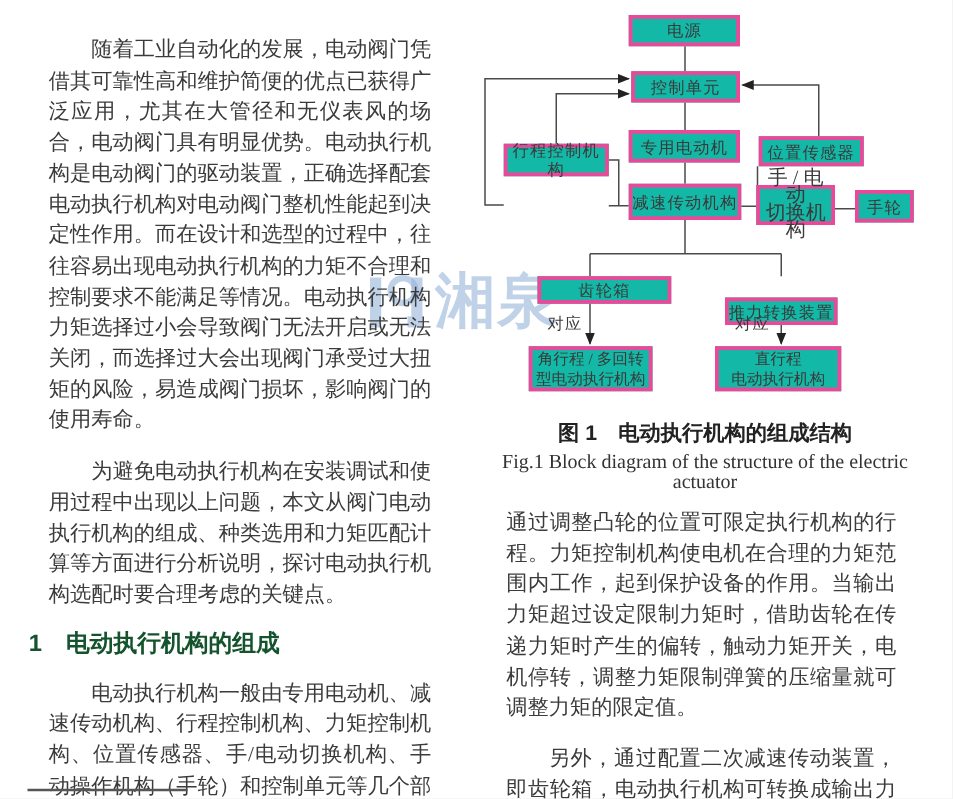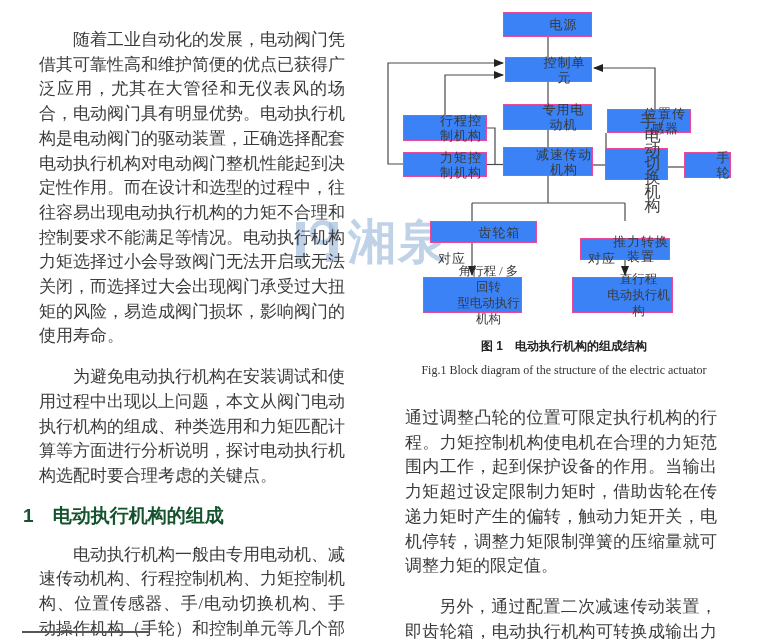--- a/index.html
+++ b/index.html
@@ -22,30 +22,30 @@
   .para{margin:16px;font-size:17px;line-height:24.7px;text-align:justify;}
   .para.indent{text-indent:2em;}
   .heading{margin:6px 0 14px 0;font-family:"Liberation Sans","DejaVu Sans",sans-serif;
            font-weight:bold;font-size:19px;line-height:22px;color:#14532d;}
   .heading .h-num{margin-right:14px;}
   .footnote-rule{position:absolute;left:22px;top:631px;width:128px;height:2px;background:#565656;}
   
   .col-right{position:absolute;left:383px;top:0;width:362px;height:639px;}
   .figure{position:relative;margin-top:5px;width:362px;height:330px;}
   .wires{position:absolute;left:0;top:0;}
-  .dbox{position:absolute;box-sizing:border-box;border:1px solid #ec4899;background:#3b82f6;
+  .dbox{position:absolute;box-sizing:border-box;border:3px solid #ec4899;background:#14b8a6;
         display:flex;flex-direction:column;align-items:center;justify-content:center;
-        font-size:13px;line-height:15px;color:#3a3a3a;text-align:center;letter-spacing:1px;padding-left:32px;}
+        font-size:13px;line-height:15px;color:#3a3a3a;text-align:center;letter-spacing:1px;}
   .dbox .bl{display:block;}
   .dbox.small{font-size:16px;line-height:14px;letter-spacing:0;}
   .dbox.two{font-size:12.5px;line-height:16px;letter-spacing:0;}
   .correspond{position:absolute;font-size:13px;color:#3a3a3a;letter-spacing:1px;}
   .caption-zh{margin-top:3px;text-align:center;font-family:"Liberation Sans","DejaVu Sans",sans-serif;
-              font-weight:bold;font-size:12px;line-height:17px;color:#222;}
-  .caption-en{margin-top:7px;text-align:center;font-size:12px;line-height:16px;color:#333;}
+              font-weight:bold;font-size:17px;line-height:17px;color:#222;}
+  .caption-en{margin-top:7px;text-align:center;font-size:16px;line-height:16px;color:#333;}
   .rtext{position:absolute;left:6px;top:378px;width:344px;padding-top:12px;}
 </style>
 </head>
 <body>
 
 <div class="page">
 
   <div class="watermark">
     <span class="wm-logo">
       <span class="wm-bar"></span>
@@ -96,21 +96,20 @@
           <path d="M89 238 V270" marker-end="url(#arr)"></path>
           <path d="M242 238 V270" marker-end="url(#arr)"></path>
         </g>
       </svg>
 
       <div class="dbox" style="left:120px;top:7px;width:89px;height:25px;">电源</div>
       <div class="dbox" style="left:122px;top:52px;width:87px;height:25px;">控制单元</div>
       <div class="dbox" style="left:120px;top:99px;width:89px;height:26px;">专用电动机</div>
       <div class="dbox" style="left:120px;top:142px;width:90px;height:29px;">减速传动机构</div>
       <div class="dbox" style="left:20px;top:110px;width:84px;height:26px;">行程控制机构</div>
-      <div class="dbox" style="left:20px;top:147px;width:84px;height:25px;">力矩控制机构</div>
       <div class="dbox" style="left:224px;top:104px;width:84px;height:24px;">位置传感器</div>
       <div class="dbox small" style="left:222px;top:143px;width:63px;height:32px;">
         <span class="bl">手 / 电动</span>
         <span class="bl">切换机构</span>
       </div>
       <div class="dbox" style="left:301px;top:147px;width:47px;height:26px;">手轮</div>
       <div class="dbox" style="left:47px;top:216px;width:107px;height:22px;">齿轮箱</div>
       <div class="dbox" style="left:197px;top:233px;width:90px;height:22px;">推力转换装置</div>
       <div class="dbox two" style="left:40px;top:272px;width:99px;height:36px;">
         <span class="bl">角行程 / 多回转</span>

